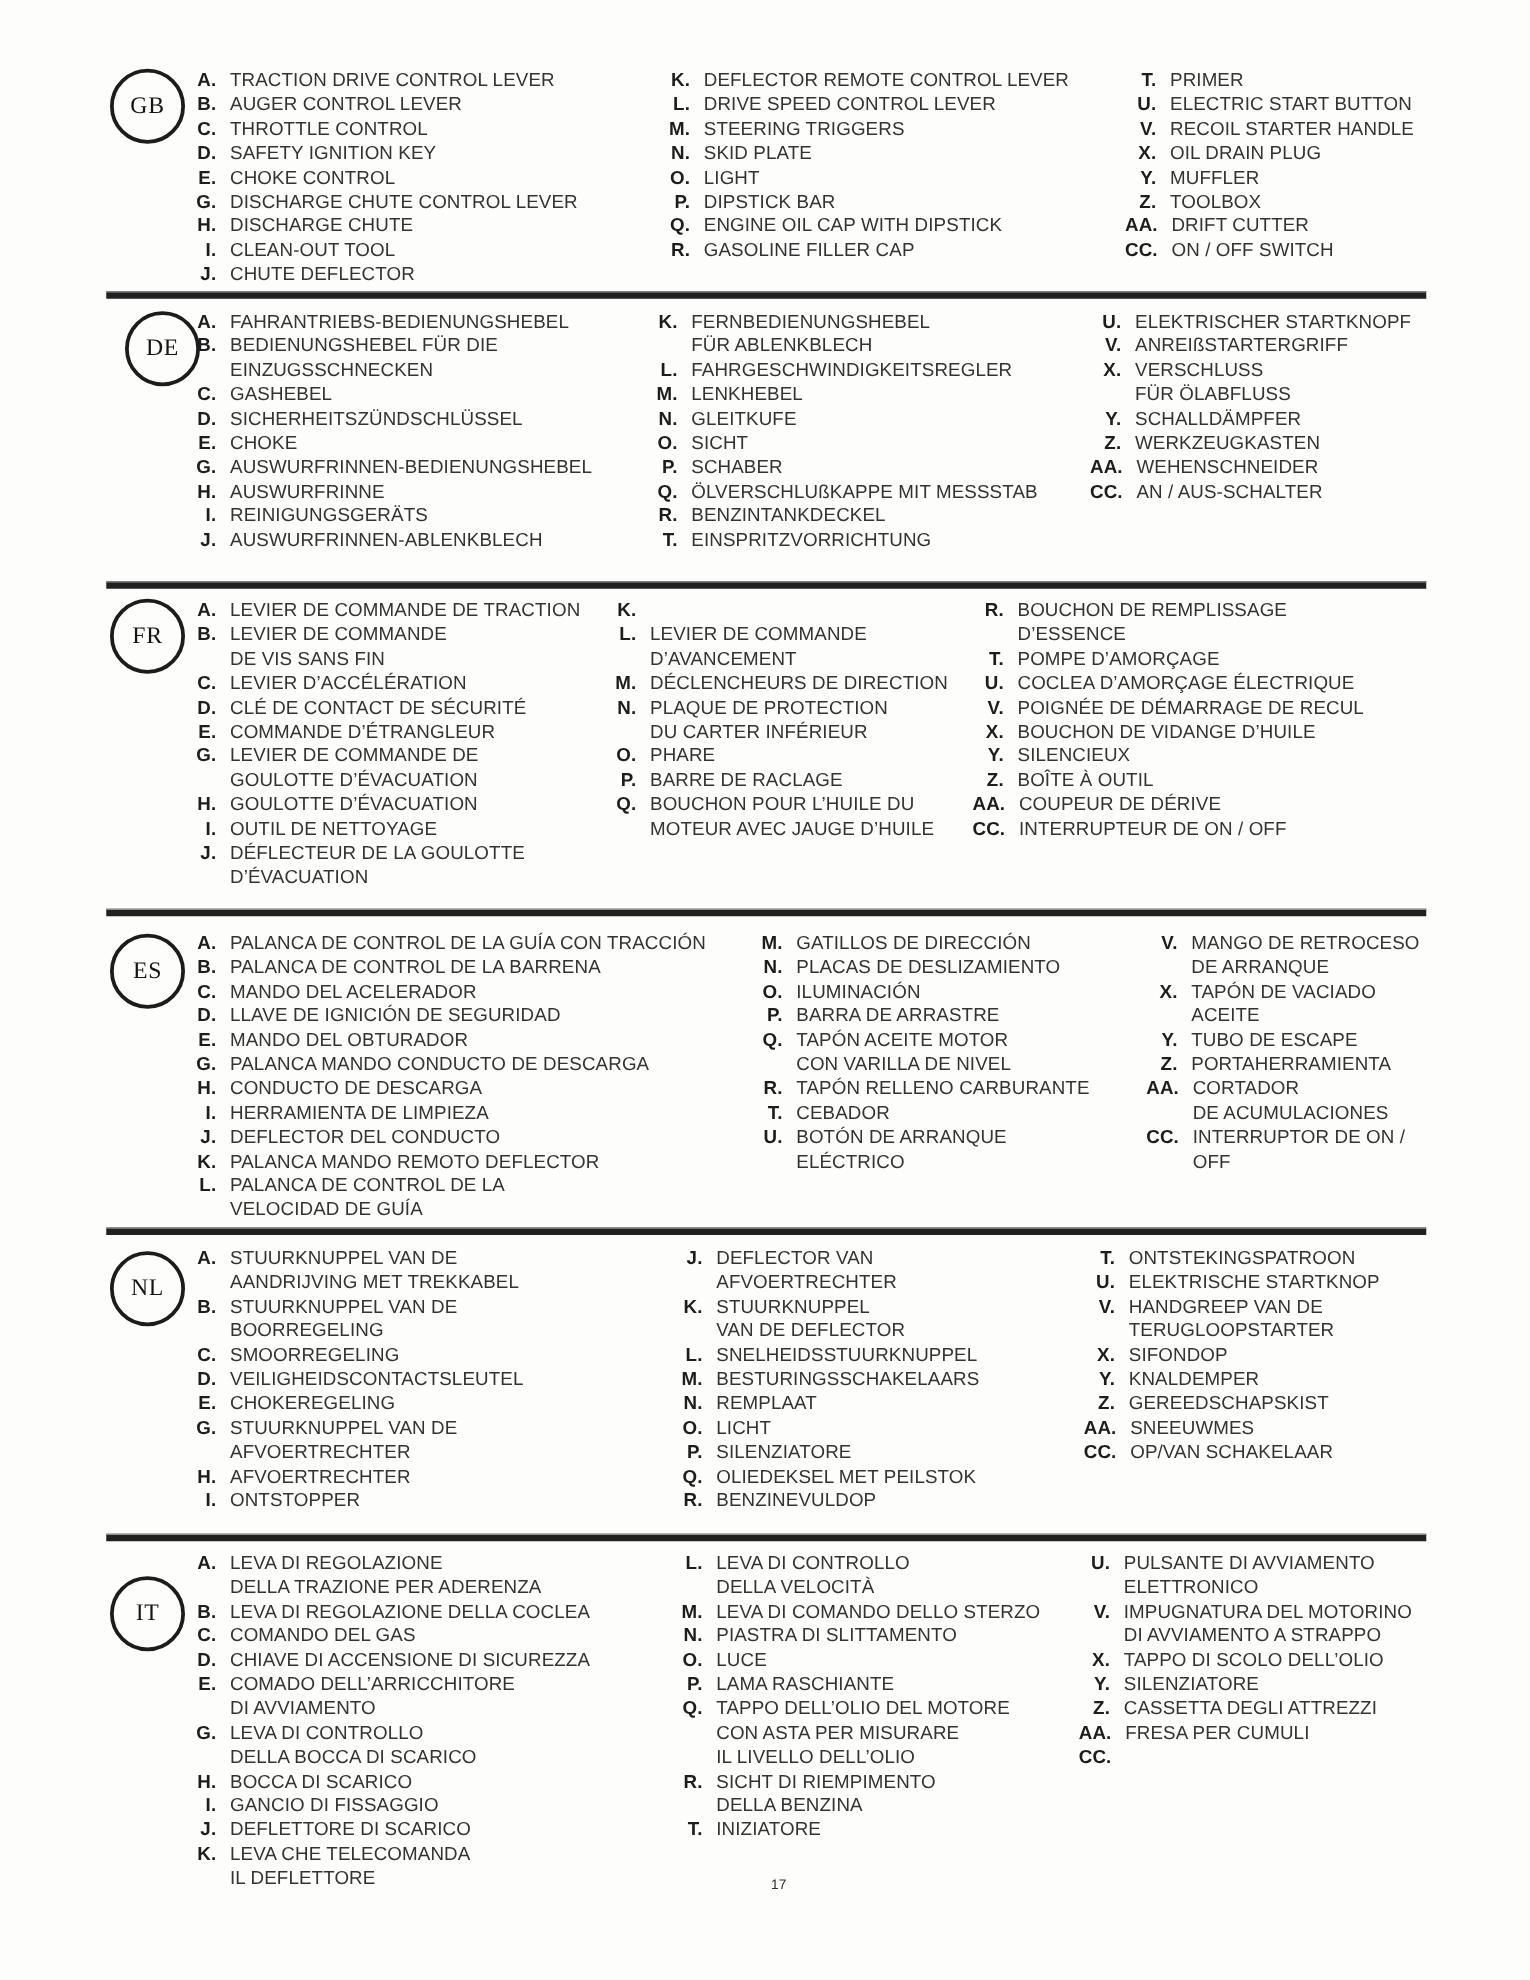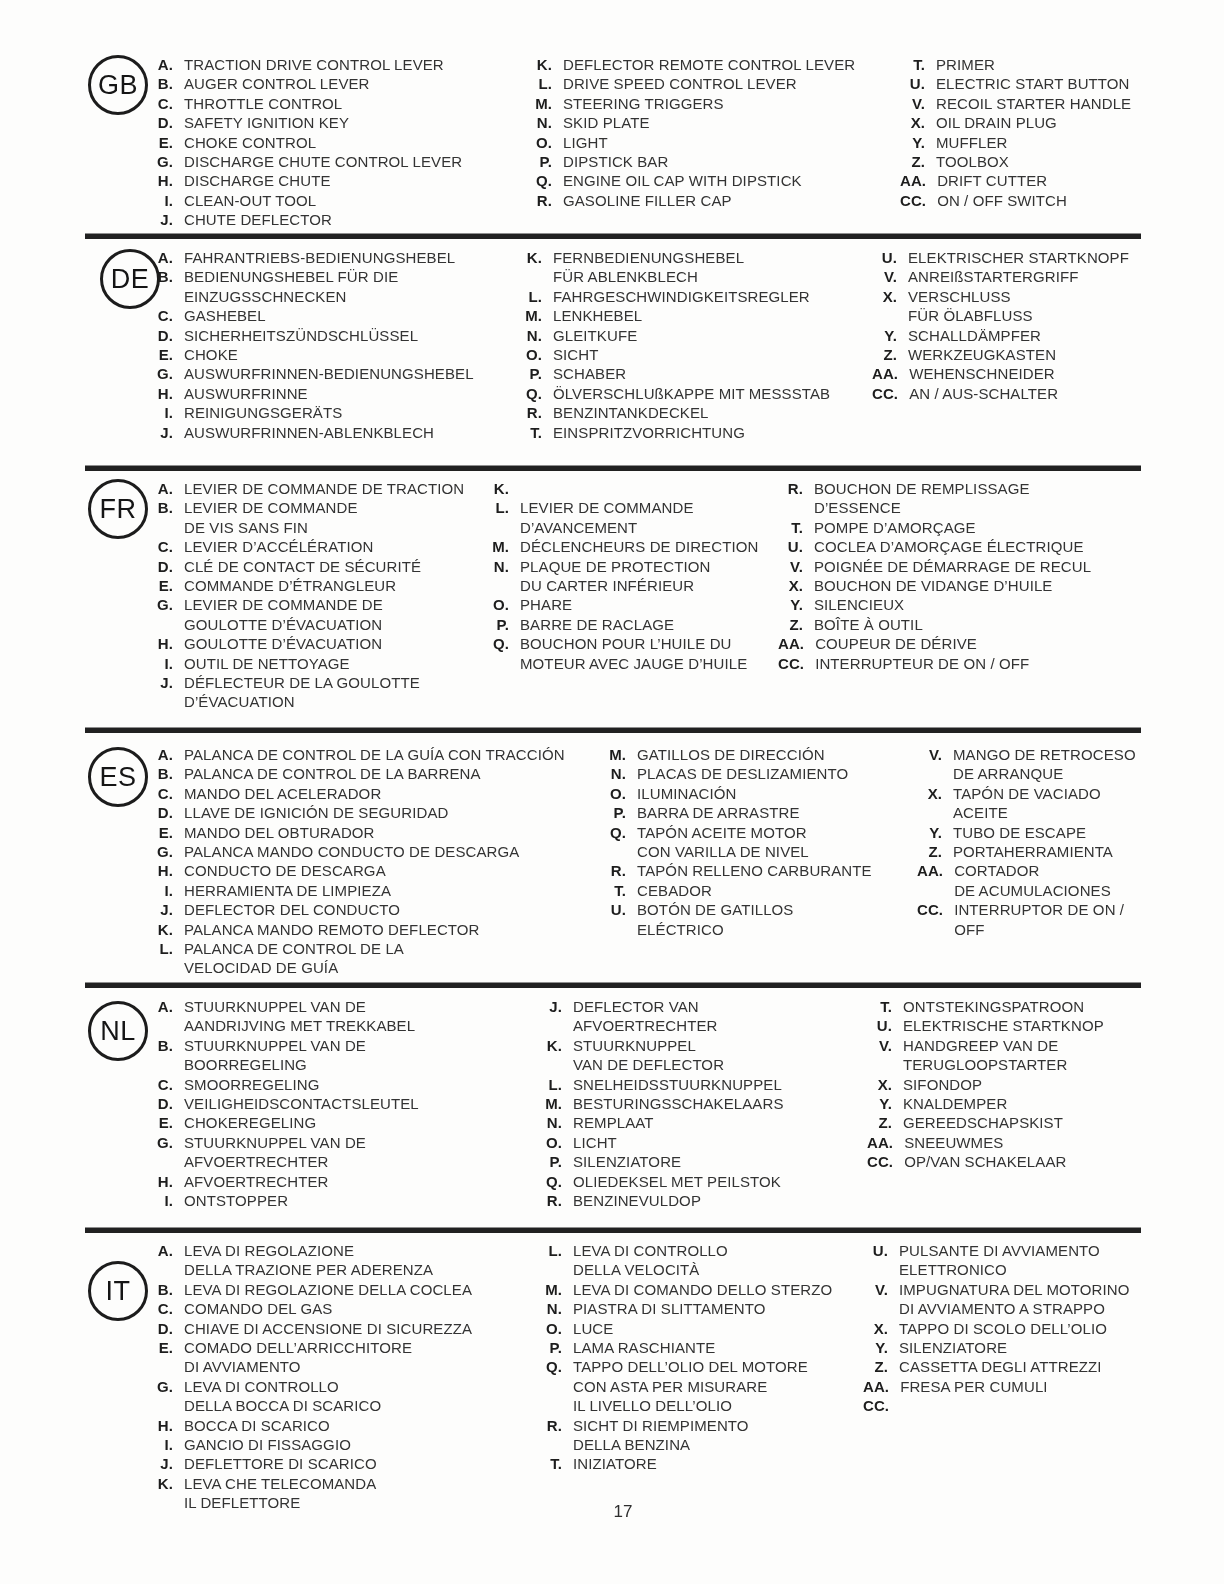--- a/index.html
+++ b/index.html
@@ -12,24 +12,25 @@
     color:#2e2e2e;
     overflow:hidden;
   }
   .section{position:absolute;left:0;top:0;width:1224px;}
   .badge{
     position:absolute;
     width:54px;height:54px;
     border:3.5px solid #1c1c1c;
     border-radius:50%;
     display:flex;align-items:center;justify-content:center;
-    font-size:27px;
+    font-size:19px;
     color:#151515;
     background:transparent;
     letter-spacing:0.5px;
+    font-family:Liberation Serif, serif;
   }
   .col{position:absolute;top:0;}
   .item{display:flex;align-items:flex-start;}
   .lt{
     display:inline-block;
     min-width:25px;
     text-align:right;
     font-weight:bold;
     color:#1d1d1d;
     font-size:15px;
@@ -49,21 +50,21 @@
   }
   .divider{
     position:absolute;left:85px;width:1056px;height:5px;
     background:#212121;
     border-top:1.5px solid #8f8f8f;
   }
   .page-number{
     position:absolute;
     left:598px;top:1502px;
     width:50px;text-align:center;
-    font-size:17px;color:#2e2e2e;
+    font-size:11px;color:#2e2e2e;
   }
 </style>
 </head>
 <body>
 
 <div id="page">
   <div id="sections-root">
       <div class="section">
         <div class="badge" style="left: 88px; top: 55px;">GB</div>
         <div class="col" style="left: 148px; top: 55px;">
@@ -474,21 +475,21 @@
           <div class="item">
             <span class="lt">R.</span>
             <span class="tx">TAPÓN RELLENO CARBURANTE</span>
           </div>
           <div class="item">
             <span class="lt">T.</span>
             <span class="tx">CEBADOR</span>
           </div>
           <div class="item">
             <span class="lt">U.</span>
-            <span class="tx">BOTÓN DE GATILLOS
+            <span class="tx">BOTÓN DE ARRANQUE
 ELÉCTRICO</span>
           </div>
         </div>
         <div class="col" style="left: 917px; top: 745px;">
           <div class="item">
             <span class="lt">V.</span>
             <span class="tx">MANGO DE RETROCESO
 DE ARRANQUE</span>
           </div>
           <div class="item">

